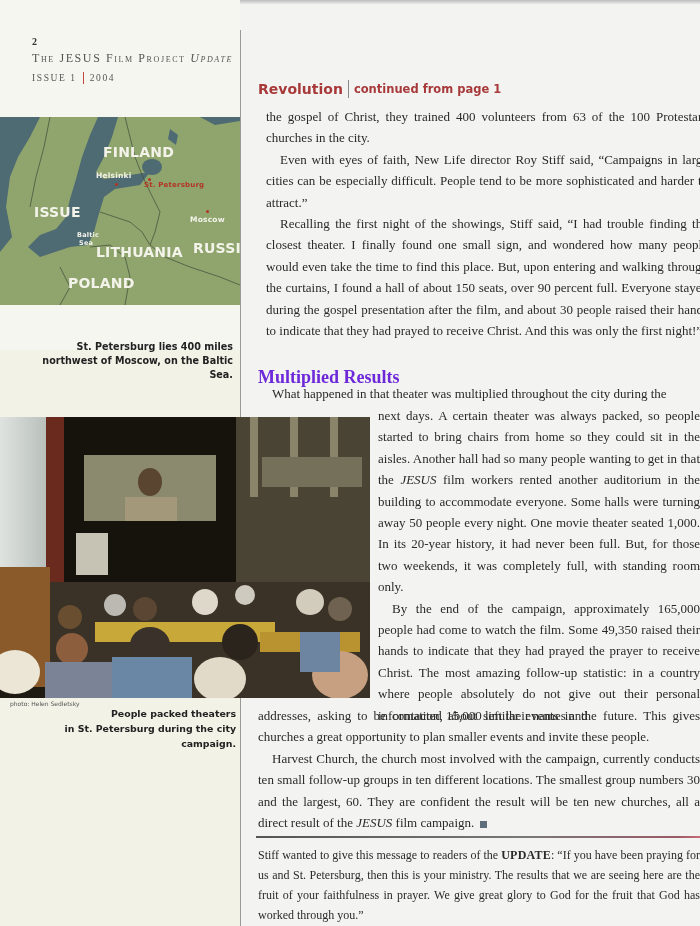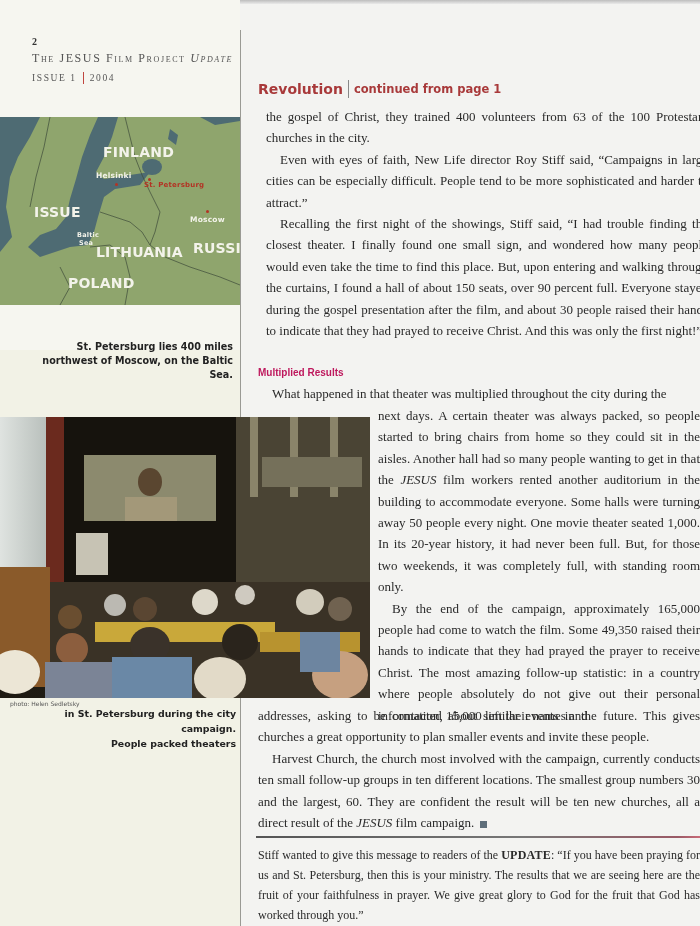--- a/index.html
+++ b/index.html
@@ -90,21 +90,21 @@
       font-family: "Liberation Serif", "DejaVu Serif", serif;
       font-size: 13px; line-height: 21.4px; color: #2a2a2a; text-align: justify;
     }
     .body-text p { text-indent: 14px; }
     .body-text p.noindent { text-indent: 0; }
     .body-text i { font-style: italic; }
 
     .block1 { position: absolute; left: 258px; top: 106px; width: 442px; margin-left: 8px; }
     .sub-head {
       position: absolute; left: 258px; top: 367px;
-      font-family: Liberation Sans, sans-serif; font-weight: bold; font-size: 10px; color: #be185d;
+      font-family: Liberation Serif, serif; font-weight: bold; font-size: 18px; color: #6d28d9;
     }
     .block2-first { position: absolute; left: 258px; top: 383px; width: 442px; }
     .block2 { position: absolute; left: 378px; top: 405px; width: 322px; }
     .block3 { position: absolute; left: 258px; top: 705px; width: 442px; }
 
     .end-mark { display: inline-block; width: 7px; height: 7px; background: #5e6e7a; margin-left: 6px; vertical-align: middle; }
 
     .rule {
       position: absolute; left: 256px; top: 836px; width: 444px; height: 2px;
       background: linear-gradient(90deg, #555, #777 60%, #9a5a66 95%, #c96a78);
@@ -219,22 +219,22 @@
     <rect x="112" y="240" width="80" height="41" fill="#6a88a6"></rect>
     <ellipse cx="220" cy="262" rx="26" ry="22" fill="#e2dac8"></ellipse>
     <ellipse cx="240" cy="225" rx="18" ry="18" fill="#2a241c"></ellipse>
     <ellipse cx="340" cy="258" rx="28" ry="24" fill="#c6a080"></ellipse>
     <rect x="300" y="215" width="40" height="40" fill="#6d85a0"></rect>
     <ellipse cx="15" cy="255" rx="25" ry="22" fill="#ece6d6"></ellipse>
   </svg>
 </div>
 <div class="photo-credit">photo: Helen Sedletsky</div>
 <div class="caption-photo">
+  <div>People packed theaters</div>
   <div>in St. Petersburg during the city campaign.</div>
-  <div>People packed theaters</div>
 </div>
 
 <div class="article-head">
   <span class="title">Revolution</span>
   <span class="bar"></span>
   <span class="cont">continued from page 1</span>
 </div>
 
 <div class="block1 body-text">
   <p class="noindent">the gospel of Christ, they trained 400 volunteers from 63 of the 100 Protestant churches in the city.</p>

